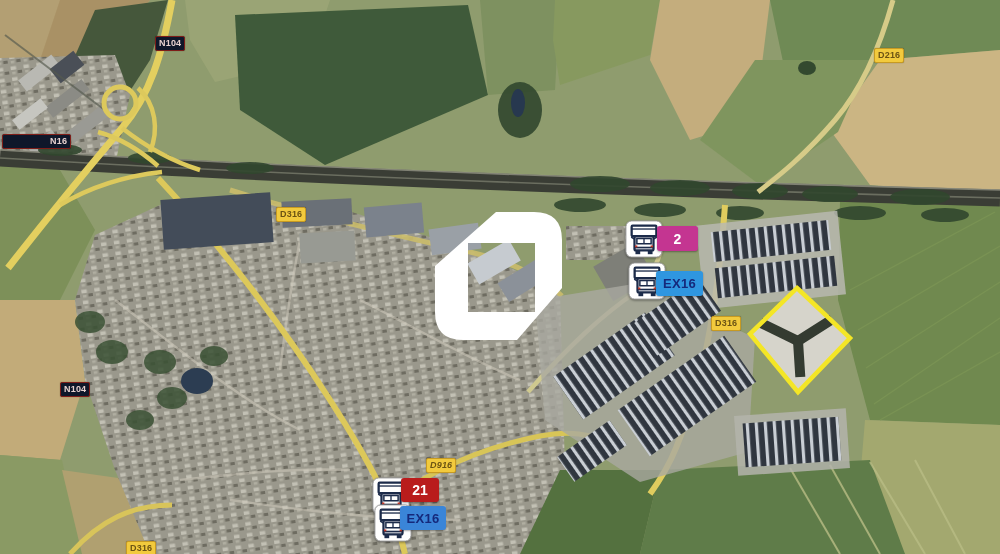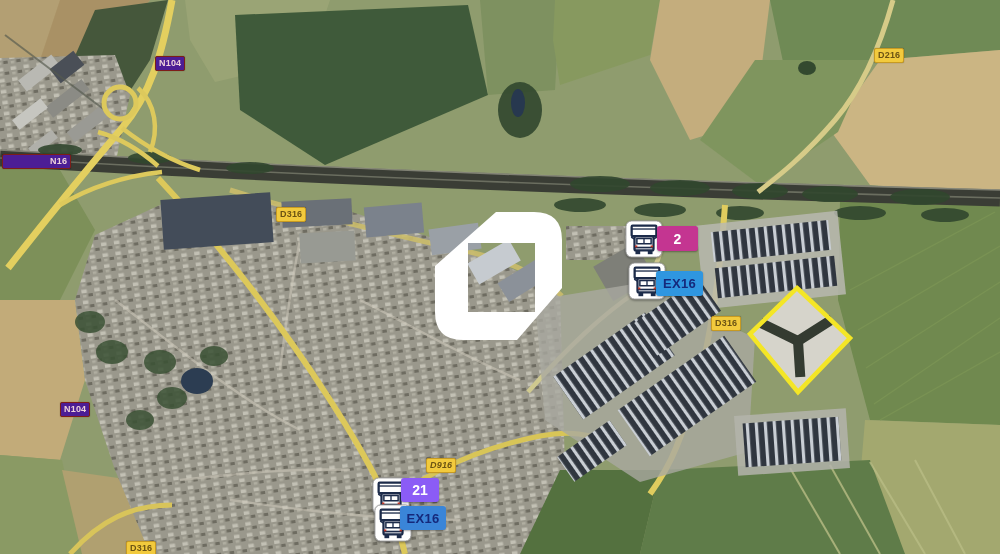--- a/index.html
+++ b/index.html
@@ -10,35 +10,35 @@
   }
   #terrain{position:absolute;left:0;top:0;}
   
   .road-badge{
     position:absolute;z-index:5;
     font-weight:bold;font-size:9px;line-height:1;
     padding:2px 3px;border-radius:2px;letter-spacing:.2px;
     box-shadow:0 0 1px rgba(0,0,0,.5);
     white-space:nowrap;
   }
-  .road-badge.national{background:#4c1d95;color:rgba(255,230,225,.9);border:1px solid #7e1d18;margin-top:20px;}
+  .road-badge.national{background:#0f172a;color:rgba(255,230,225,.9);border:1px solid #7e1d18;}
   .road-badge.departmental{background:#f2ca3d;color:#6b5313;border:1px solid #c79a22;}
   
   .marker{position:absolute;z-index:8;}
   .truck-chip{display:block;width:38px;height:38px;filter:drop-shadow(0 1px 1px rgba(0,0,0,.4));}
   .marker-badge{
     position:absolute;display:flex;align-items:center;justify-content:center;
     font-weight:bold;border-radius:3px;box-shadow:0 1px 2px rgba(0,0,0,.35);
     line-height:1;
   }
   .badge-2   {background:#c43591;color:#fff;   width:41px;height:25px;font-size:14px;}
   .badge-ex16{background:#2f96e0;color:#15297b;width:47px;height:25px;font-size:13px;letter-spacing:.3px;}
   .badge-ex16b{background:#3a85d8;color:#15297b;width:46px;height:24px;font-size:13px;letter-spacing:.3px;
     display:flex;align-items:center;justify-content:center;position:absolute;font-weight:bold;border-radius:3px;box-shadow:0 1px 2px rgba(0,0,0,.35);}
-  .badge-21  {background:#8b5cf6;color:#fff;   width:38px;height:24px;font-size:14px;}
+  .badge-21  {background:#b91c1c;color:#fff;   width:38px;height:24px;font-size:14px;}
   
   #logo-layer{position:absolute;left:0;top:0;z-index:10;pointer-events:none;}
 </style>
 </head>
 <body>
 
 <div id="stage">
 
   <svg id="terrain" width="1000" height="554" viewBox="0 0 1000 554">
     <defs>

